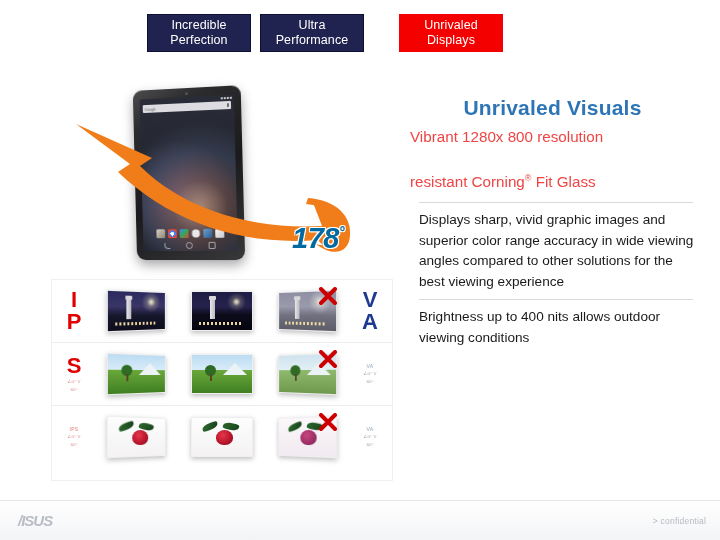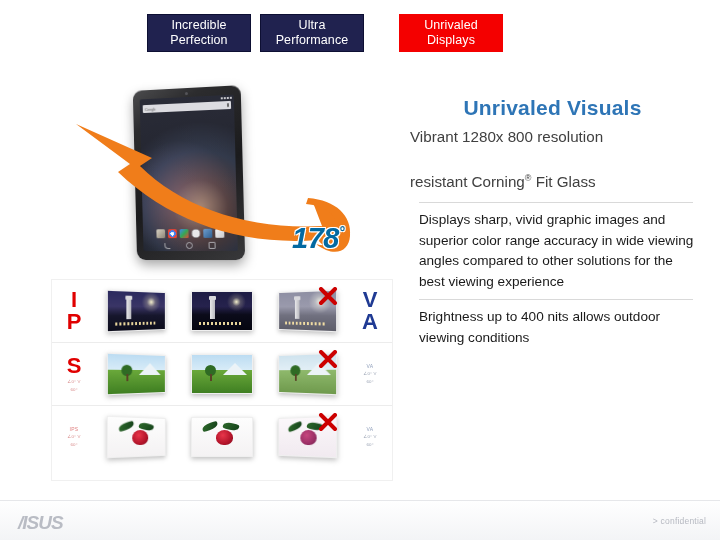--- a/index.html
+++ b/index.html
@@ -65,21 +65,21 @@
   }
   .headline {
     color: #2e75b6;
     font-size: 21px;
     font-weight: bold;
     letter-spacing: .2px;
     text-align: center;
     margin: 0 0 6px 0;
   }
   .lede {
-    color: #404040;
+    color: #ef4444;
     font-size: 15.2px;
     line-height: 21px;
     margin: 0 0 10px 0;
   }
   .sup { font-size: 9px; vertical-align: super; }
 
   .bullet-block {
     color: #1a1a1a;
     font-size: 13.6px;
     line-height: 20.5px;
@@ -422,21 +422,21 @@
   }
   .asus-logo {
     position: absolute;
     left: 18px;
     top: 12px;
     display: flex;
     align-items: center;
     gap: 7px;
   }
   .asus-mark {
-    font-size: 19px;
+    font-size: 15px;
     font-weight: bold;
     font-style: italic;
     color: #b9bcc4;
     letter-spacing: -1px;
   }
   .asus-tag {
     font-size: 9.5px;
     font-weight: bold;
     color: #a8abb3;
     letter-spacing: -.1px;

